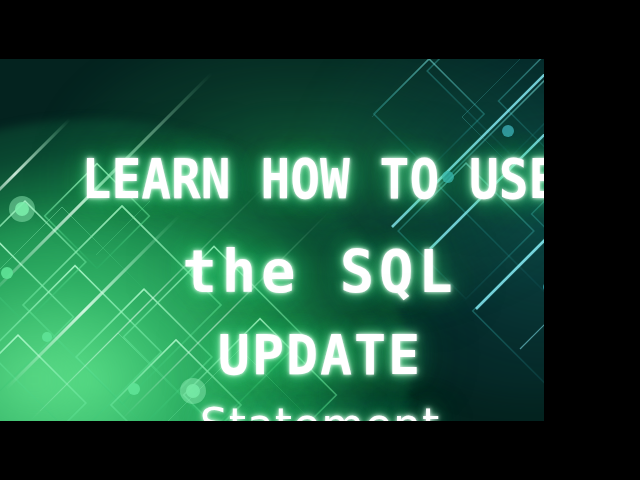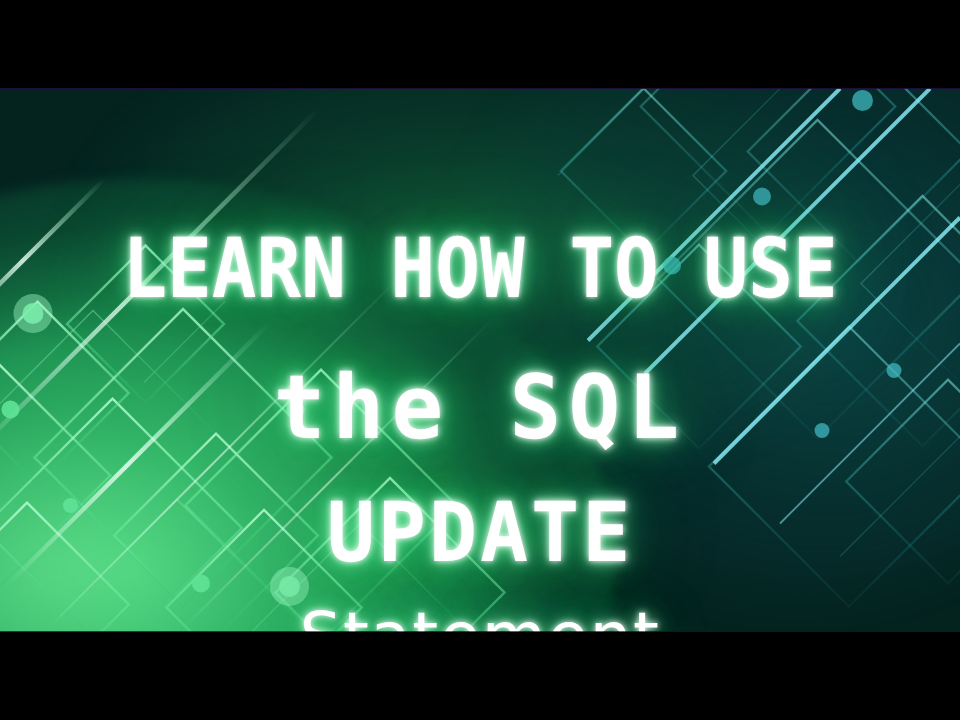--- a/index.html
+++ b/index.html
@@ -2,24 +2,24 @@
 <html><head>
 <meta charset="utf-8">
 <style>
   html, body {
     margin: 0;
     padding: 0;
     background: #000;
   }
   #stage {
     position: relative;
-    width: 640px;
+    width: 544px;
     height: 480px;
     overflow: hidden;
-    background: #4c1d95;
+    background: #15803d;
     font-family: "DejaVu Sans", sans-serif;
   }
 
   
   .bar {
     position: absolute;
     left: 0;
     width: 640px;
     background: #000;
     z-index: 40;

